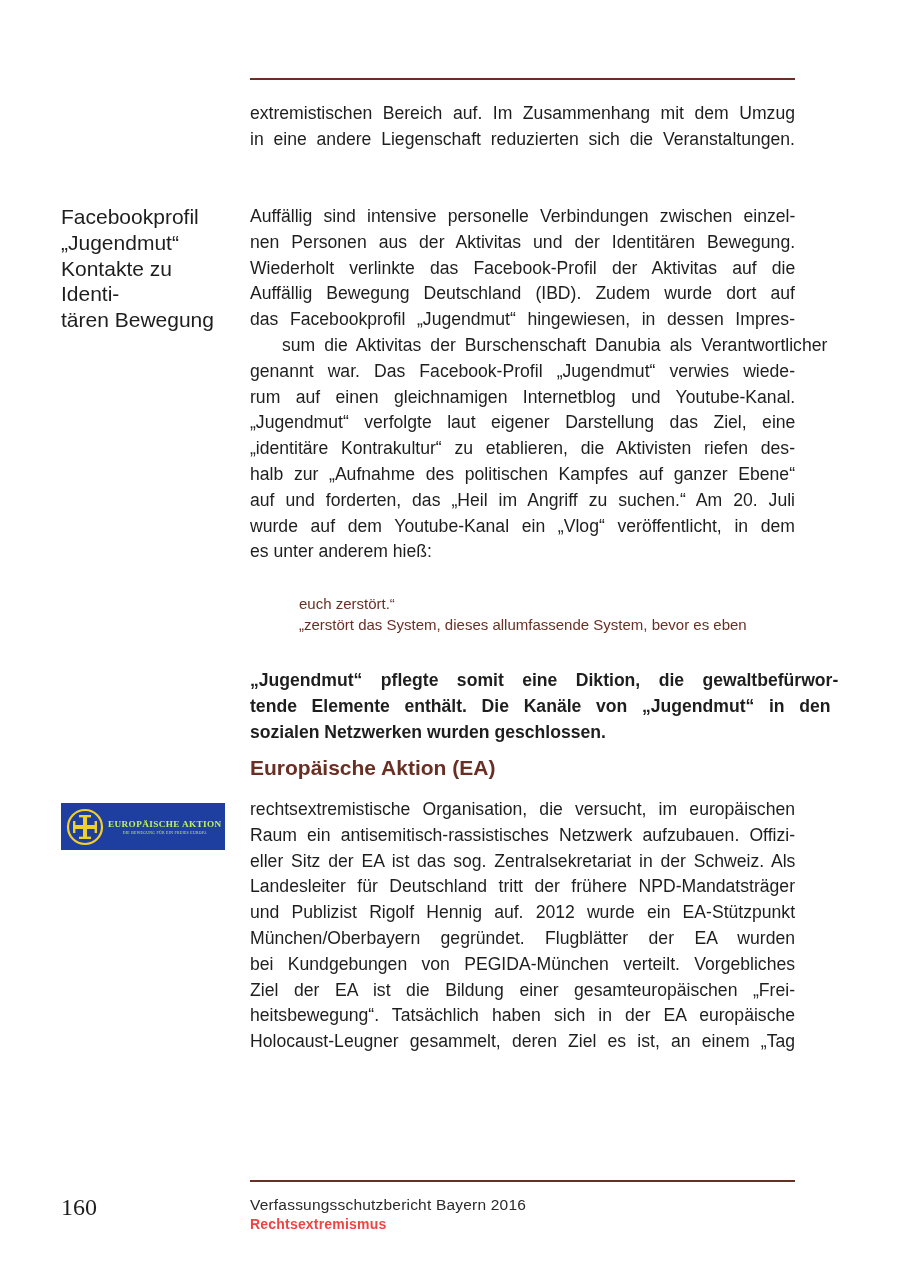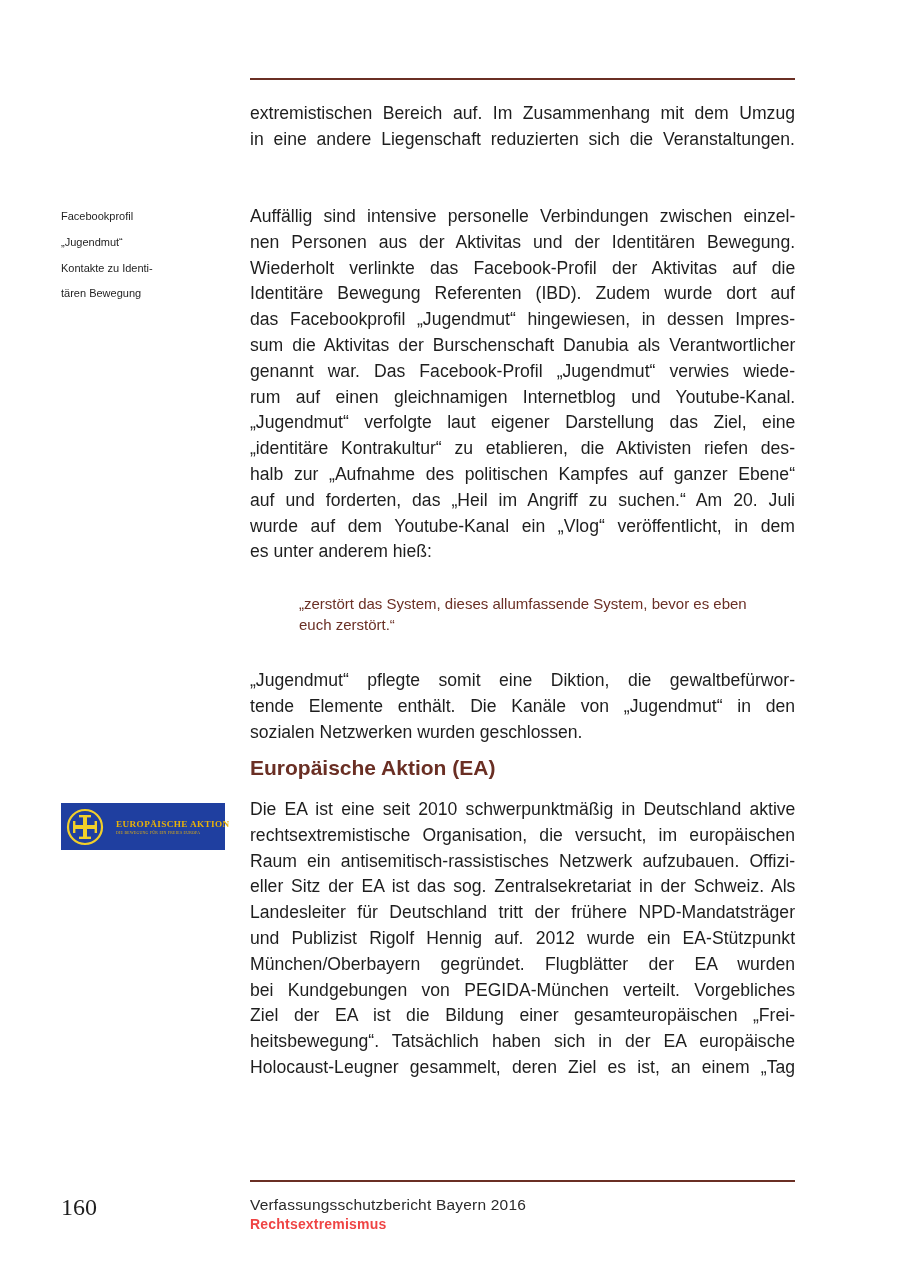--- a/index.html
+++ b/index.html
@@ -15,37 +15,37 @@
     .rule.top { top: 78px; }
     .rule.bottom { top: 1180px; }
     .body-col {
       position: absolute; left: 250px; width: 545px;
       font-size: 17.6px; line-height: 25.8px; text-align: justify;
     }
     .line { display: block; text-align: justify; text-align-last: justify; white-space: nowrap; }
     .line.last { text-align-last: left; }
     .margin-note {
       position: absolute; left: 61px; width: 170px;
-      font-size: 11px; line-height: 25.8px;
+      font-size: 21px; line-height: 25.8px;
     }
     .quote {
       position: absolute; left: 299px; width: 496px;
       font-size: 15px; line-height: 21px; color: #6a2f24;
     }
     .heading {
       position: absolute; left: 250px; top: 756px;
       font-size: 21px; font-weight: bold; color: #6a2f24;
     }
     .logo {
       position: absolute; left: 61px; top: 803px; width: 164px; height: 47px;
       background: #1f3fa0;
       display: flex; align-items: center;
     }
     .logo-emblem { width: 38px; height: 38px; margin-left: 5px; flex: none; }
-    .logo-text { margin-left: 12px; color: #eab308; }
+    .logo-text { margin-left: 4px; color: #bef264; text-align: center; }
     .logo-title { font-family: "Liberation Serif", serif; font-size: 9.2px; font-weight: bold; letter-spacing: 0.4px; white-space: nowrap; }
     .logo-sub { font-family: "Liberation Serif", serif; font-size: 3.8px; letter-spacing: 0.3px; white-space: nowrap; margin-top: 2px; }
     .page-number {
       position: absolute; left: 61px; top: 1194px;
       font-size: 24px; color: #1e1e1e; font-family: Liberation Serif, serif;
     }
     .footer-title {
       position: absolute; left: 250px; top: 1196px;
       font-size: 15.5px; color: #2a2a2a; letter-spacing: 0.2px;
     }
@@ -68,39 +68,39 @@
   <div>Facebookprofil</div>
   <div>„Jugendmut“</div>
   <div>Kontakte zu Identi-</div>
   <div>tären Bewegung</div>
 </div>
 
 <div class="body-col" style="top:204px;">
   <span class="line" style="display: block; word-spacing: 6.33333px;">Auffällig sind intensive personelle Verbindungen zwischen einzel-</span>
   <span class="line" style="display: block; word-spacing: 7.125px;">nen Personen aus der Aktivitas und der Identitären Bewegung.</span>
   <span class="line" style="display: block; word-spacing: 10.2857px;">Wiederholt verlinkte das Facebook-Profil der Aktivitas auf die</span>
-  <span class="line" style="display: block; word-spacing: 7.57143px;">Identitäre Bewegung Referenten (IBD). Zudem wurde dort auf</span>
+  <span class="line" style="display: block; word-spacing: 7.57143px;">Auffällig Bewegung Deutschland (IBD). Zudem wurde dort auf</span>
   <span class="line" style="display: block; word-spacing: 6.66667px;">das Facebookprofil „Jugendmut“ hingewiesen, in dessen Impres-</span>
-  <span class="line" style="display: block; word-spacing: 4.14286px;">sum die Aktivitas der Burschenschaft Danubia als Verantwortlicher</span>
+  <span class="line" style="display: block; word-spacing: 4.14286px; margin-left: 32px;">sum die Aktivitas der Burschenschaft Danubia als Verantwortlicher</span>
   <span class="line" style="display: block; word-spacing: 9.16667px;">genannt war. Das Facebook-Profil „Jugendmut“ verwies wiede-</span>
   <span class="line" style="display: block; word-spacing: 10.5px;">rum auf einen gleichnamigen Internetblog und Youtube-Kanal.</span>
   <span class="line" style="display: block; word-spacing: 10.5714px;">„Jugendmut“ verfolgte laut eigener Darstellung das Ziel, eine</span>
   <span class="line" style="display: block; word-spacing: 7.85714px;">„identitäre Kontrakultur“ zu etablieren, die Aktivisten riefen des-</span>
   <span class="line" style="display: block; word-spacing: 5.75px;">halb zur „Aufnahme des politischen Kampfes auf ganzer Ebene“</span>
   <span class="line" style="display: block; word-spacing: 6.09091px;">auf und forderten, das „Heil im Angriff zu suchen.“ Am 20. Juli</span>
   <span class="line" style="display: block; word-spacing: 7.75px;">wurde auf dem Youtube-Kanal ein „Vlog“ veröffentlicht, in dem</span>
   <span class="line last">es unter anderem hieß:</span>
 </div>
 
 <div class="quote" style="top:593px;">
+  <div>euch zerstört.“</div>
   <div>„zerstört das System, dieses allumfassende System, bevor es eben</div>
-  <div>euch zerstört.“</div>
 </div>
 
-<div class="body-col" style="top:668px;">
+<div class="body-col" style="top:668px;font-weight:bold;">
   <span class="line" style="display: block; word-spacing: 13.5px;">„Jugendmut“ pflegte somit eine Diktion, die gewaltbefürwor-</span>
   <span class="line" style="display: block; word-spacing: 9.75px;">tende Elemente enthält. Die Kanäle von „Jugendmut“ in den</span>
   <span class="line last">sozialen Netzwerken wurden geschlossen.</span>
 </div>
 
 <div class="heading">Europäische Aktion (EA)</div>
 
 <div class="logo">
   <svg class="logo-emblem" viewBox="0 0 38 38">
     <circle cx="19" cy="19" r="17" fill="none" stroke="#f1cf2a" stroke-width="2.2"></circle>
@@ -111,21 +111,20 @@
     <rect x="7" y="13" width="2.4" height="12" fill="#f1cf2a"></rect>
     <rect x="28.6" y="13" width="2.4" height="12" fill="#f1cf2a"></rect>
   </svg>
   <div class="logo-text">
     <div class="logo-title" style="text-transform:uppercase;">Europäische Aktion</div>
     <div class="logo-sub" style="text-transform:uppercase;">Die Bewegung für ein freies Europa</div>
   </div>
 </div>
 
 <div class="body-col" style="top:797px;">
-  <span class="line" style="display: block; word-spacing: 3.33333px;">Die EA ist eine seit 2010 schwerpunktmäßig in Deutschland aktive</span>
   <span class="line" style="display: block; word-spacing: 7.2px;">rechtsextremistische Organisation, die versucht, im europäischen</span>
   <span class="line" style="display: block; word-spacing: 5.2px;">Raum ein antisemitisch-rassistisches Netzwerk aufzubauen. Offizi-</span>
   <span class="line" style="display: block; word-spacing: 2.90909px;">eller Sitz der EA ist das sog. Zentralsekretariat in der Schweiz. Als</span>
   <span class="line" style="display: block; word-spacing: 6.5px;">Landesleiter für Deutschland tritt der frühere NPD-Mandatsträger</span>
   <span class="line" style="display: block; word-spacing: 7.25px;">und Publizist Rigolf Hennig auf. 2012 wurde ein EA-Stützpunkt</span>
   <span class="line" style="display: block; word-spacing: 15.4px;">München/Oberbayern gegründet. Flugblätter der EA wurden</span>
   <span class="line" style="display: block; word-spacing: 9.4px;">bei Kundgebungen von PEGIDA-München verteilt. Vorgebliches</span>
   <span class="line" style="display: block; word-spacing: 10.625px;">Ziel der EA ist die Bildung einer gesamteuropäischen „Frei-</span>
   <span class="line" style="display: block; word-spacing: 8.14286px;">heitsbewegung“. Tatsächlich haben sich in der EA europäische</span>
   <span class="line" style="display: block; word-spacing: 6.25px;">Holocaust-Leugner gesammelt, deren Ziel es ist, an einem „Tag</span>

